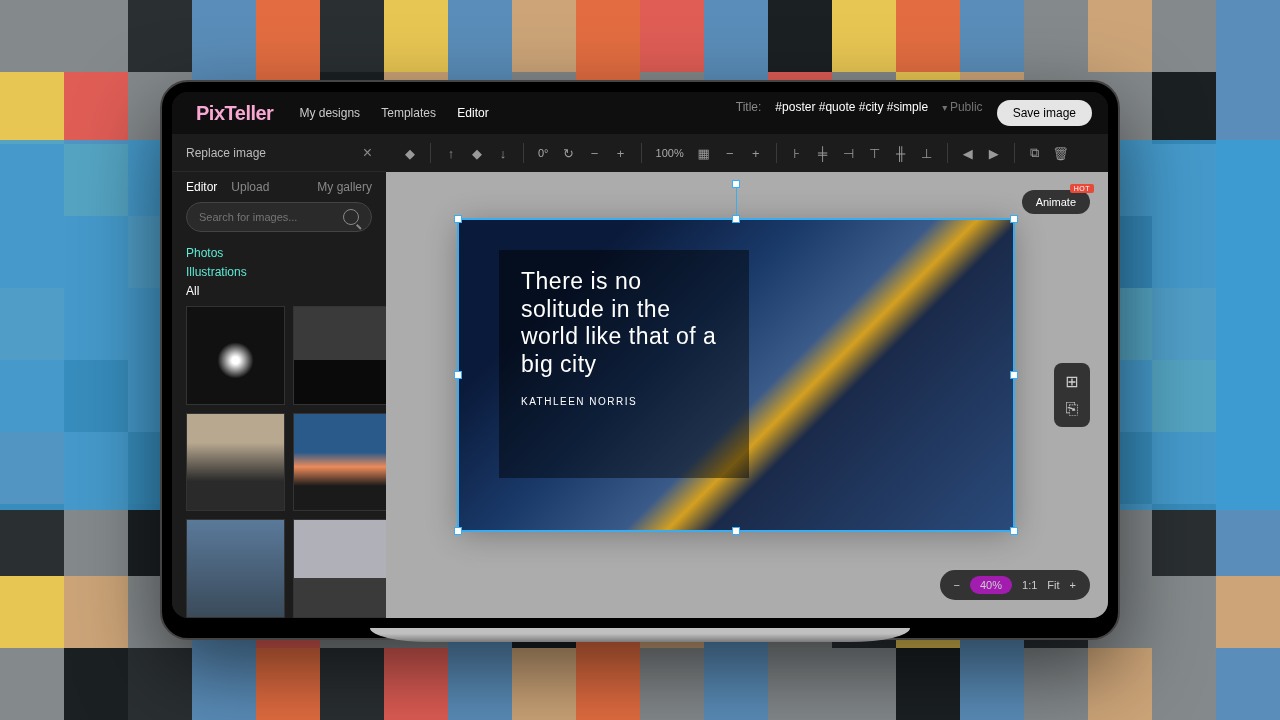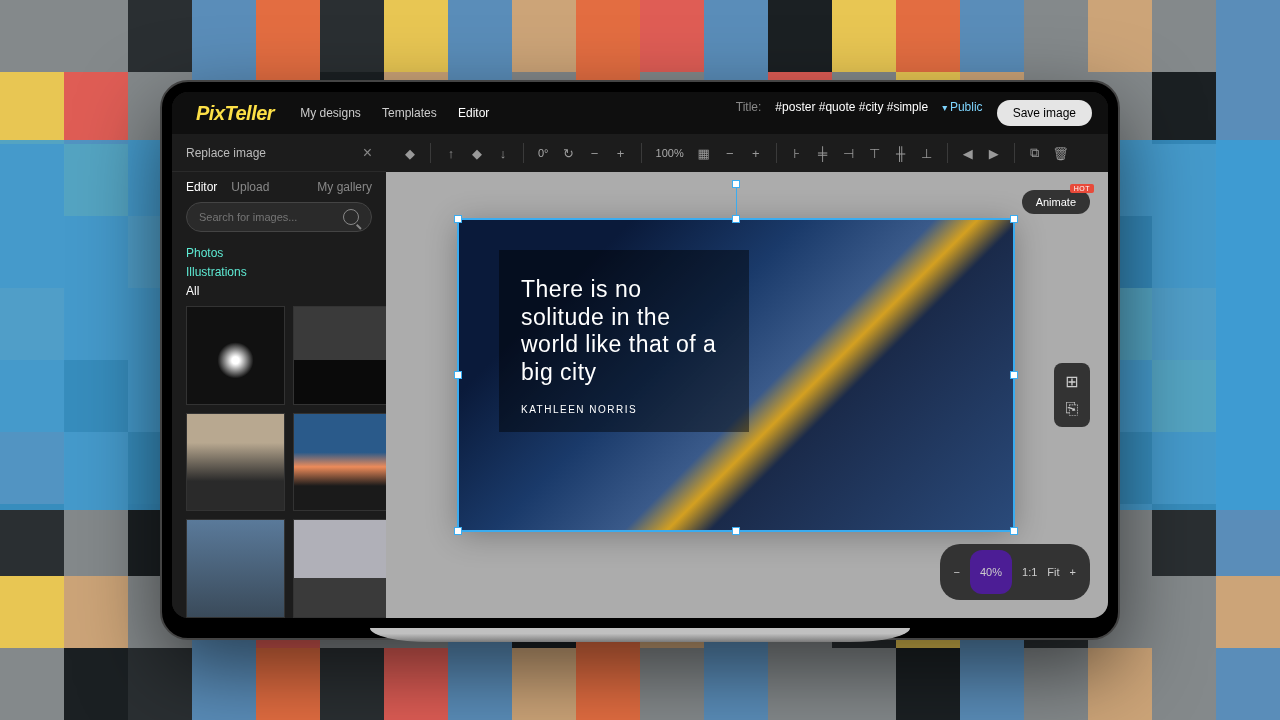--- a/index.html
+++ b/index.html
@@ -11,28 +11,28 @@
 .bg-collage div:nth-child(7n){background:#f2c94c}
 .bg-collage div:nth-child(11n){background:#e85a4f}
 .bg-collage div:nth-child(4n){background:#5c8db8}
 .bg-collage div:nth-child(13n){background:#1a1a1a}
 .bg-collage div:nth-child(9n){background:#d4a574}
 .blue-overlay{position:absolute;left:0;top:140px;width:100%;height:370px;background:rgba(58,157,214,0.85)}
 .laptop{position:absolute;left:160px;top:80px;width:960px;height:560px;background:#000;border-radius:28px;box-shadow:0 30px 80px rgba(0,0,0,0.55);border:2px solid #444}
 .screen{position:absolute;left:10px;top:10px;right:10px;bottom:20px;background:#1a1a1a;border-radius:16px;overflow:hidden;display:flex;flex-direction:column}
 .laptop-bottom{position:absolute;left:50%;transform:translateX(-50%);bottom:78px;width:540px;height:14px;background:linear-gradient(#c0c0c0 40%,#7a7a7a);border-radius:0 0 60px 60px/0 0 14px 14px;z-index:5}
 .topbar{height:42px;background:#0f0f0f;display:flex;align-items:center;padding:0 16px;gap:18px;font-size:12px;color:#ccc}
-.logo{color:#fde047;font-weight:700;font-size:20px;font-style:italic;letter-spacing:-0.5px;position:relative;padding:2px 8px}
+.logo{color:#f9a8d4;font-weight:700;font-size:20px;letter-spacing:-0.5px;position:relative;padding:2px 8px}
 .logo::before{content:'';position:absolute;left:-4px;top:-2px;width:90px;height:26px;background:#f2c94c;z-index:-1;transform:skew(-8deg) rotate(-2deg);clip-path:polygon(5% 10%,95% 0,100% 85%,8% 100%)}
 .nav a{color:#ccc;margin-right:18px;cursor:pointer}
 .nav a.active{color:#fff}
 .title-area{margin-left:auto;display:flex;align-items:flex-start;gap:14px;font-size:12px}
 .title-label{color:#888}
 .title-val{color:#fff}
-.vis{color:#7dd3fc;cursor:pointer}
+.vis{color:#737373;cursor:pointer}
 .vis::before{content:'▾ ';font-size:10px}
 .save-btn{background:#e5e5e5;color:#000;padding:6px 16px;border-radius:16px;font-size:12px;cursor:pointer}
 .workspace{flex:1;display:flex;min-height:0}
 .sidebar{width:214px;background:#1c1c1c;display:flex;flex-direction:column;font-size:12px;color:#bbb}
 .panel-head{height:38px;display:flex;align-items:center;padding:0 14px;border-bottom:1px solid #2a2a2a;justify-content:space-between}
 .panel-head .x{font-size:16px;color:#888;cursor:pointer}
 .tabs{display:flex;padding:8px 14px;gap:14px;align-items:center}
 .tabs span{cursor:pointer;color:#888}
 .tabs span.active{color:#fff}
 .tabs .right{margin-left:auto}
@@ -59,30 +59,30 @@
 .tb-txt{font-size:11px;color:#aaa;padding:0 4px}
 .canvas-area{flex:1;position:relative}
 .canvas{position:absolute;left:73px;top:48px;width:554px;height:310px;background:linear-gradient(135deg,#0a1a3a 20%,#1a3a6a 40%,#3a5a8a 55%,#d4a020 60%,#1a2a4a 65%,#2a4a7a);box-shadow:0 4px 30px rgba(0,0,0,0.3)}
 .sel-border{position:absolute;inset:-2px;border:2px solid #3aacf0;pointer-events:none}
 .handle{position:absolute;width:8px;height:8px;background:#fff;border:1px solid #3aacf0}
 .h-tl{left:-5px;top:-5px}.h-tr{right:-5px;top:-5px}.h-bl{left:-5px;bottom:-5px}.h-br{right:-5px;bottom:-5px}
 .h-tm{left:50%;top:-5px;margin-left:-4px}.h-bm{left:50%;bottom:-5px;margin-left:-4px}
 .h-ml{left:-5px;top:50%;margin-top:-4px}.h-mr{right:-5px;top:50%;margin-top:-4px}
 .h-rot{left:50%;top:-40px;margin-left:-4px}
 .rot-line{position:absolute;left:50%;top:-36px;width:1px;height:32px;background:#3aacf0}
-.quote-box{position:absolute;left:40px;top:30px;width:250px;height:182px;background:rgba(0,0,0,0.45);padding:26px 22px;color:#fff}
+.quote-box{position:absolute;left:40px;top:30px;width:250px;height:228px;background:rgba(0,0,0,0.45);padding:18px 22px;color:#fff}
 .quote-text{font-size:23px;line-height:1.2;font-weight:300;letter-spacing:0.5px;font-family:'Futura','Century Gothic',sans-serif}
 .quote-author{margin-top:18px;font-size:10px;letter-spacing:1.5px}
 .animate-btn{position:absolute;right:18px;top:18px;background:#333;color:#fff;padding:6px 14px;border-radius:16px;font-size:11px;cursor:pointer}
 .hot{position:absolute;right:-4px;top:-6px;background:#e84a3a;color:#fff;font-size:7px;padding:1px 4px;border-radius:2px;letter-spacing:0.5px}
 .side-tools{position:absolute;right:18px;top:50%;transform:translateY(-50%);background:#333;border-radius:8px;padding:8px;display:flex;flex-direction:column;gap:8px}
 .side-tools div{width:20px;height:20px;color:#ccc;display:flex;align-items:center;justify-content:center;font-size:16px;cursor:pointer}
 .zoom-bar{position:absolute;right:18px;bottom:18px;background:#333;border-radius:20px;display:flex;align-items:center;gap:10px;padding:6px 14px;color:#ccc;font-size:11px}
 .zoom-bar span{cursor:pointer}
-.zoom-pct{background:#4c1d95;padding:16px 10px;border-radius:12px}
+.zoom-pct{background:#a21caf;padding:3px 10px;border-radius:12px}
 </style>
 </head>
 <body>
 
 <div class="bg-collage">
     <div></div>
     <div></div>
     <div></div>
     <div></div>
     <div></div>

